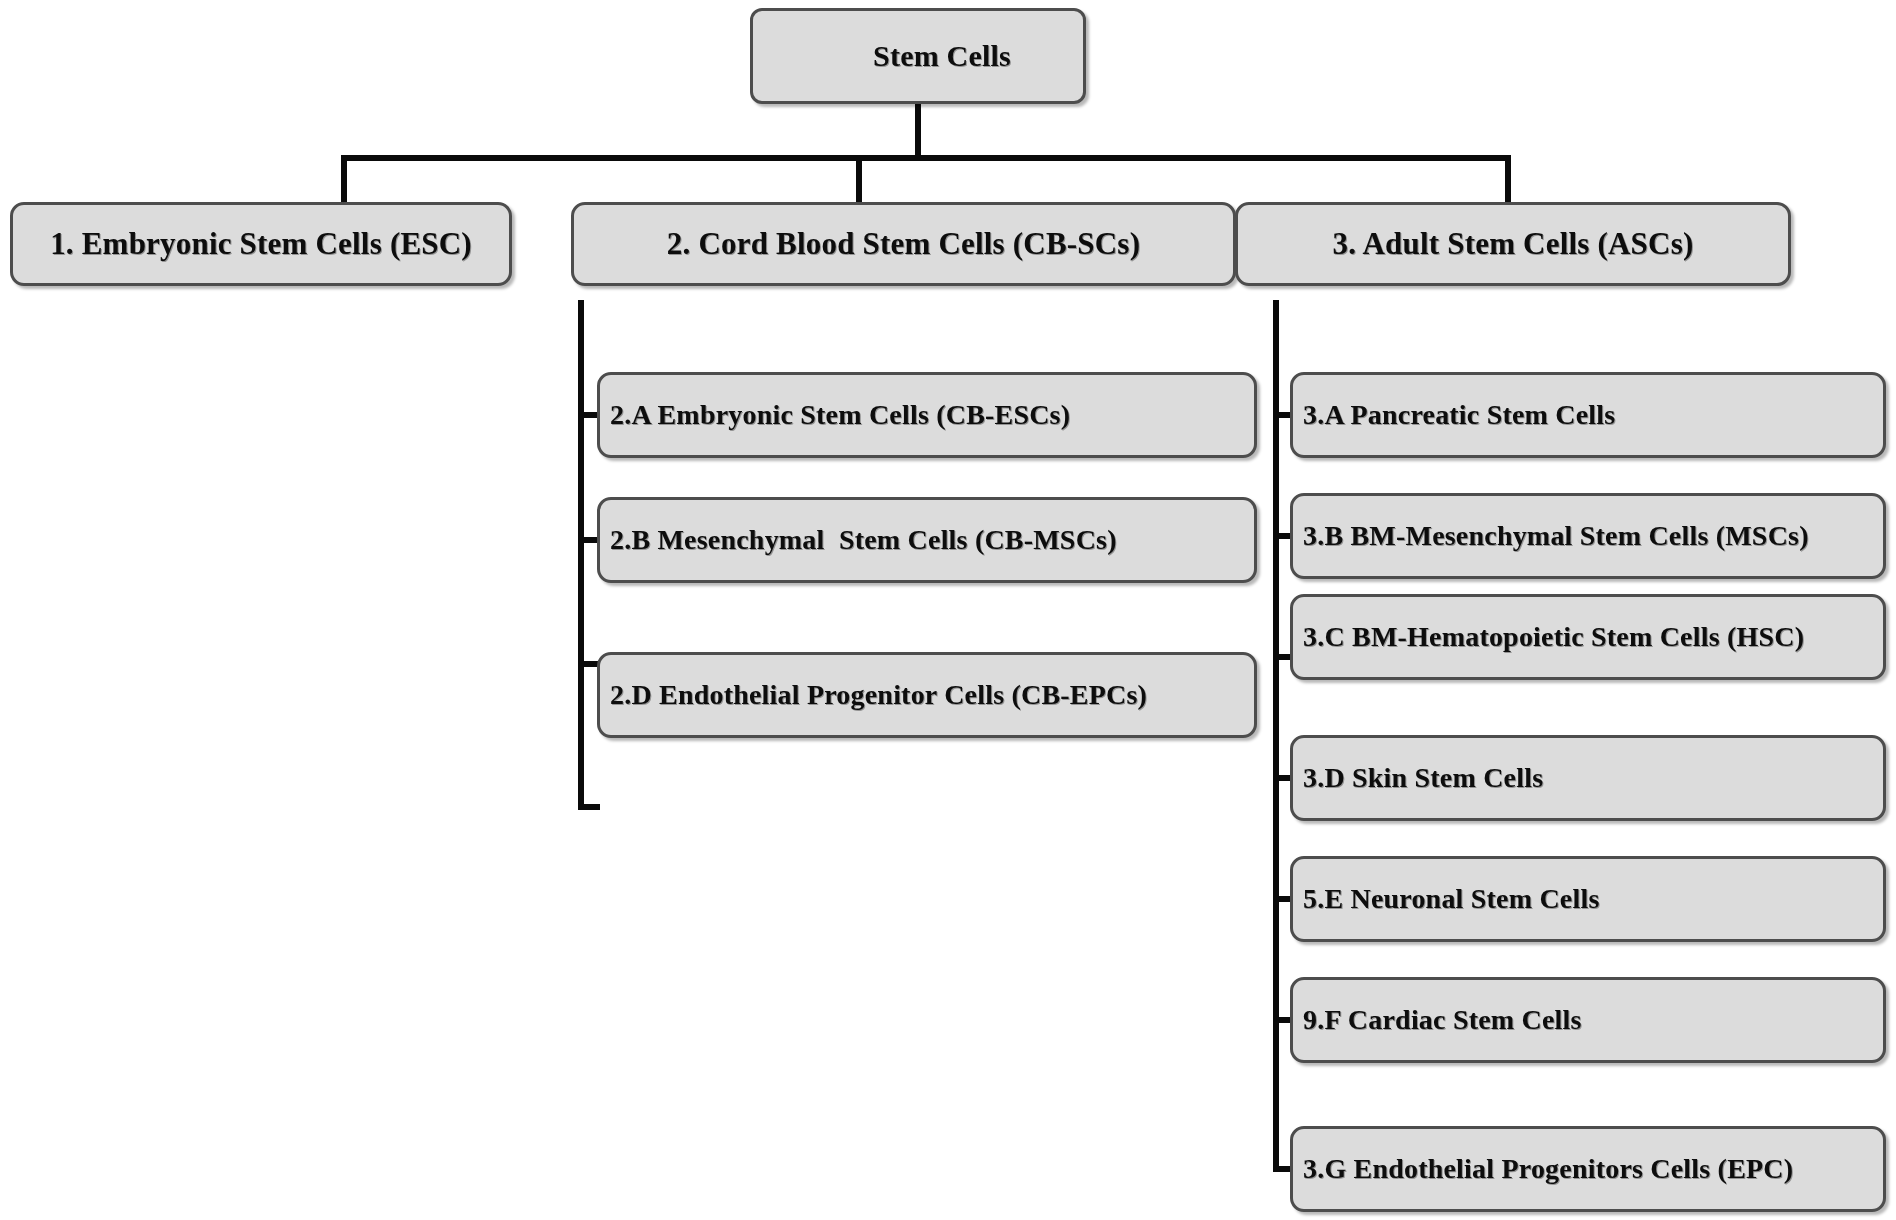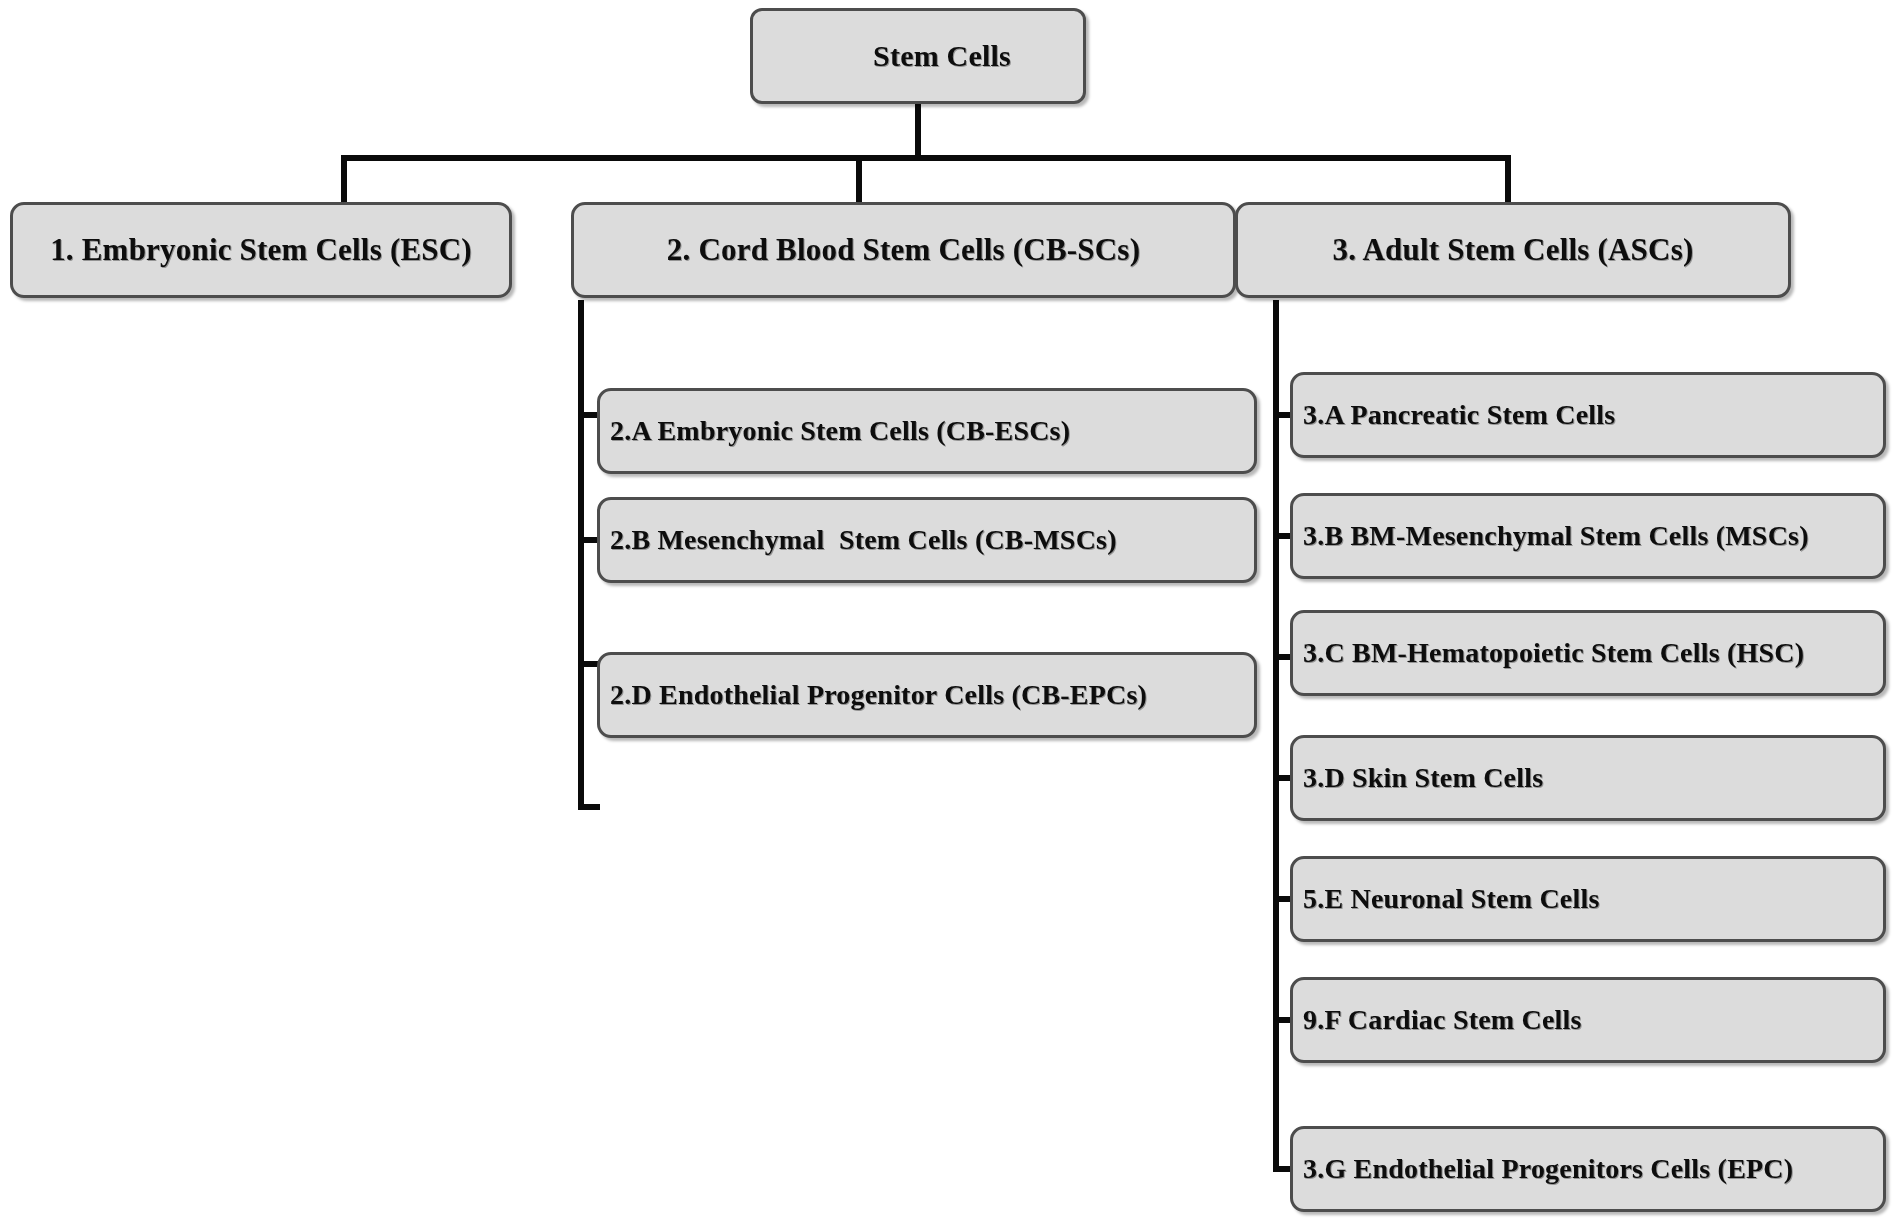--- a/index.html
+++ b/index.html
@@ -52,21 +52,21 @@
   }
   .node.root > .label {
     text-align: center;
     font-size: 30px;
     padding-left: 48px;
   }
 
   
   .node.lvl2 {
     top: 202px;
-    height: 96px;
+    height: 84px;
     justify-content: flex-end;
   }
   .node.lvl2 > .label {
     text-align: center;
     font-size: 31px;
   }
   .node.esc   { left: 10px;   width: 502px; }
   .node.cbsc  { left: 571px;  width: 665px; }
   .node.asc   { left: 1235px; width: 556px; }
 
@@ -128,37 +128,37 @@
   <div class="node lvl2 esc">
     <span class="label">1. Embryonic Stem Cells (ESC)</span>
   </div>
   <div class="node lvl2 cbsc">
     <span class="label">2. Cord Blood Stem Cells (CB-SCs)</span>
   </div>
   <div class="node lvl2 asc">
     <span class="label">3. Adult Stem Cells (ASCs)</span>
   </div>
 
-  <div class="node lvl3 cb-child" style="top:388px;">
+  <div class="node lvl3 cb-child" style="top:372px;">
     <span class="label">2.A Embryonic Stem Cells (CB-ESCs)</span>
   </div>
   <div class="node lvl3 cb-child" style="top:497px;">
     <span class="label">2.B Mesenchymal  Stem Cells (CB-MSCs)</span>
   </div>
   <div class="node lvl3 cb-child" style="top:621px;margin-top:31px;">
     <span class="label">2.D Endothelial Progenitor Cells (CB-EPCs)</span>
   </div>
 
   <div class="node lvl3 asc-child" style="top:372px;">
     <span class="label">3.A Pancreatic Stem Cells</span>
   </div>
   <div class="node lvl3 asc-child" style="top:493px;">
     <span class="label">3.B BM-Mesenchymal Stem Cells (MSCs)</span>
   </div>
-  <div class="node lvl3 asc-child" style="top:610px;justify-content:flex-end;">
+  <div class="node lvl3 asc-child" style="top:594px;justify-content:flex-end;">
     <span class="label">3.C BM-Hematopoietic Stem Cells (HSC)</span>
   </div>
   <div class="node lvl3 asc-child" style="top:735px;">
     <span class="label">3.D Skin Stem Cells</span>
   </div>
   <div class="node lvl3 asc-child" style="top:856px;">
     <span class="label">5.E Neuronal Stem Cells</span>
   </div>
   <div class="node lvl3 asc-child" style="top:977px;">
     <span class="label">9.F Cardiac Stem Cells</span>

